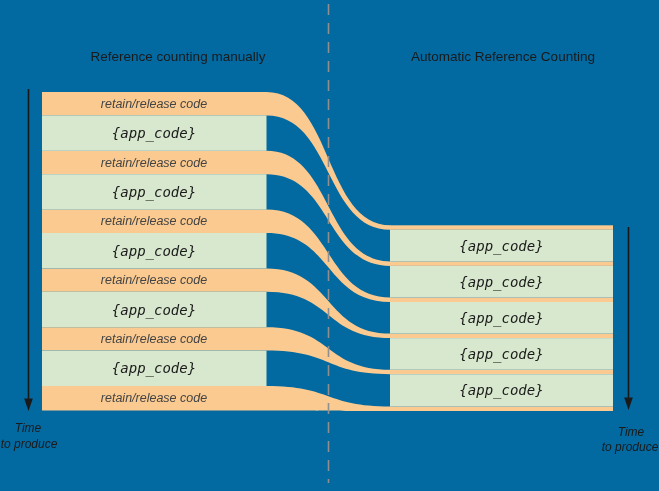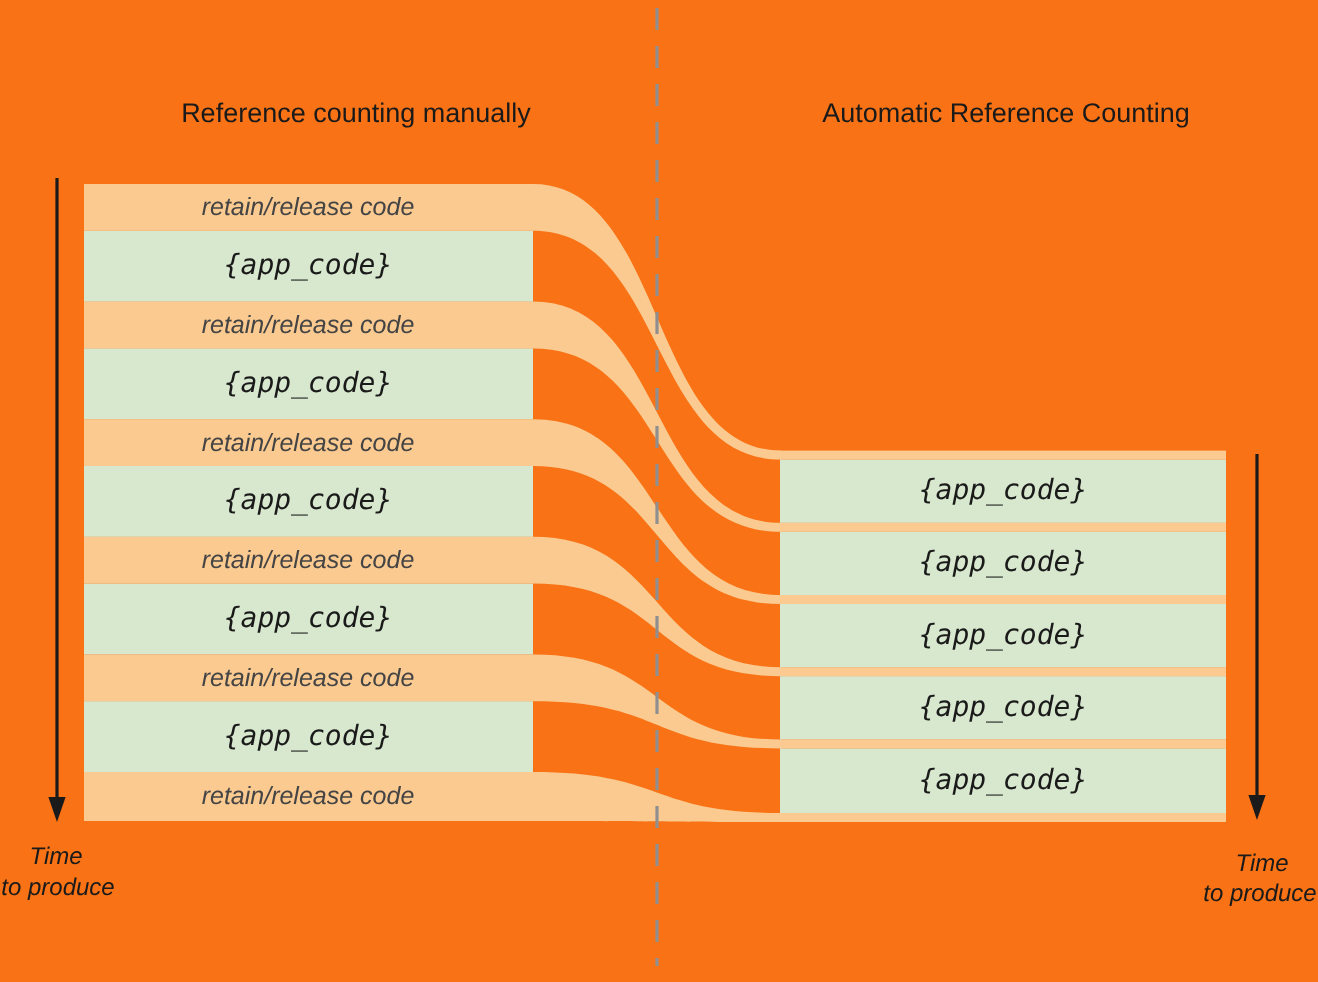--- a/index.html
+++ b/index.html
@@ -5,21 +5,21 @@
   html, body {
     margin: 0;
     padding: 0;
     background: #ffffff;
     font-family: "Liberation Sans", sans-serif;
   }
   .canvas {
     position: relative;
     width: 659px;
     height: 491px;
-    background: #f97316;
+    background: #0369a1;
     overflow: hidden;
   }
   svg { display: block; }
   .title-text {
     font-family: "Liberation Sans", sans-serif;
     font-size: 13.5px;
     fill: #1a1a1a;
   }
   .overhead-label {
     font-family: "Liberation Sans", sans-serif;

